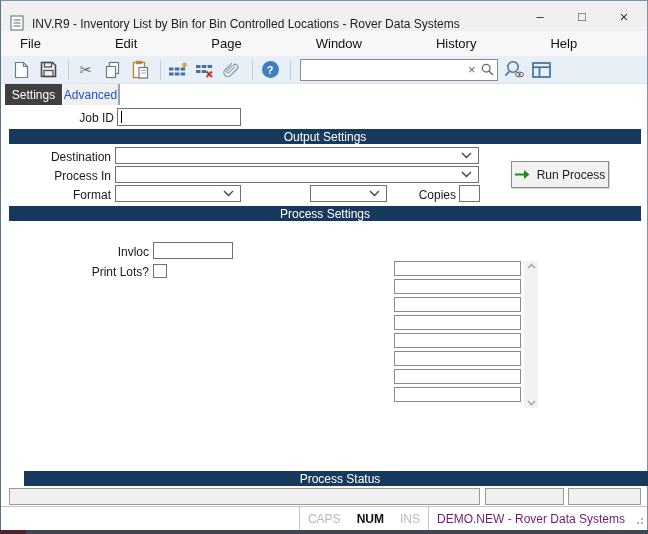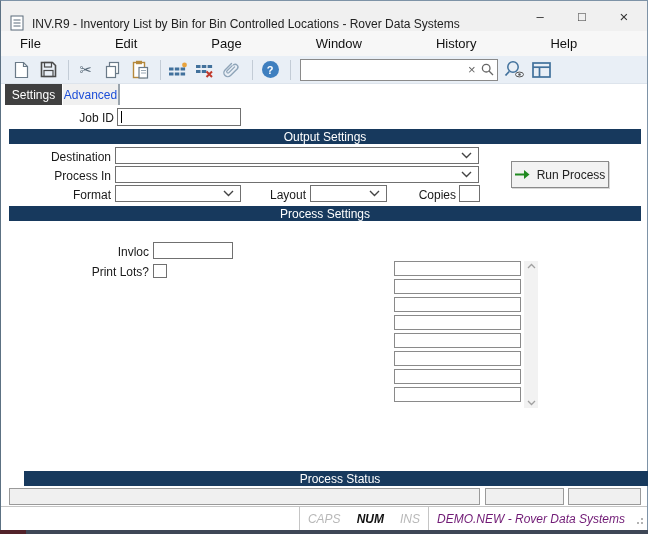--- a/index.html
+++ b/index.html
@@ -39,21 +39,21 @@
   .runbtn{position:absolute;left:510px;top:77px;width:98px;height:27px;background:#f2f2f2;border:1px solid #8a8a8a;display:flex;align-items:center;justify-content:center;font-size:12px;color:#222;gap:7px;box-shadow:1px 1px 0 #d8d8d8;}
   .checkbox{position:absolute;width:14px;height:14px;background:#fff;border:1px solid #707070;}
   
   .bin-header{position:absolute;left:392px;top:158px;width:130px;height:17px;background:#17395d;color:#fff;font-size:12px;display:flex;align-items:center;justify-content:center;}
   .bin-rows{position:absolute;left:393px;top:177px;width:127px;}
   .bin-row{height:15px;background:#fff;border:1px solid #8a8a8a;margin-bottom:3px;}
   .vscroll{position:absolute;left:523px;top:177px;width:14px;height:147px;background:#f2f2f2;display:flex;flex-direction:column;justify-content:space-between;align-items:center;padding:2px 0;}
   
   .status-box{position:absolute;top:404px;height:17px;background:#f0f0f0;border:1px solid #9a9a9a;}
   
-  .statusbar{position:absolute;left:0;bottom:0;width:100%;height:24px;background:#fff;border-top:1px solid #c5c5c5;display:flex;align-items:center;justify-content:flex-end;font-size:12px;font-style:italic;}
+  .statusbar{position:absolute;left:0;bottom:0;width:100%;height:24px;background:#fff;border-top:1px solid #c5c5c5;display:flex;align-items:center;justify-content:flex-end;font-size:12px;}
   .sb-sep{width:1px;height:24px;background:#c5c5c5;}
   .sb-ind{padding:0 8px;color:#b8b8b8;}
   .sb-ind.on{color:#111;font-weight:bold;}
   .sb-session{padding:0 8px;color:#701a75;white-space:nowrap;}
   .grip{width:12px;height:18px;margin-right:2px;}
   
   .desktop-edge{position:absolute;left:0;bottom:0;width:648px;height:4px;background:#3e4756;}
   .desktop-edge .red{position:absolute;left:0;top:0;width:26px;height:4px;background:#52222a;}
 </style>
 </head>
@@ -204,21 +204,20 @@
             <polyline points="1,1 5.5,5.5 10,1" fill="none" stroke="#444" stroke-width="1.4"></polyline>
           </svg>
       </div>
 
       <div class="lbl" style="left:0;top:104px;width:110px;padding-left:28px;">Format</div>
       <div class="combo" style="left:114px;top:101px;width:126px;height:17px;">
         <svg width="11" height="7" viewBox="0 0 11 7">
             <polyline points="1,1 5.5,5.5 10,1" fill="none" stroke="#444" stroke-width="1.4"></polyline>
           </svg>
       </div>
-      <div class="lbl" style="left:195px;top:104px;width:110px;">Layout</div>
       <div class="combo" style="left:309px;top:101px;width:77px;height:17px;">
         <svg width="11" height="7" viewBox="0 0 11 7">
             <polyline points="1,1 5.5,5.5 10,1" fill="none" stroke="#444" stroke-width="1.4"></polyline>
           </svg>
       </div>
       <div class="lbl" style="left:345px;top:104px;width:110px;">Copies</div>
       <div class="tbox" style="left:458px;top:101px;width:21px;height:17px;"></div>
 
       <div class="runbtn">
         <svg width="15" height="11" viewBox="0 0 15 11">

